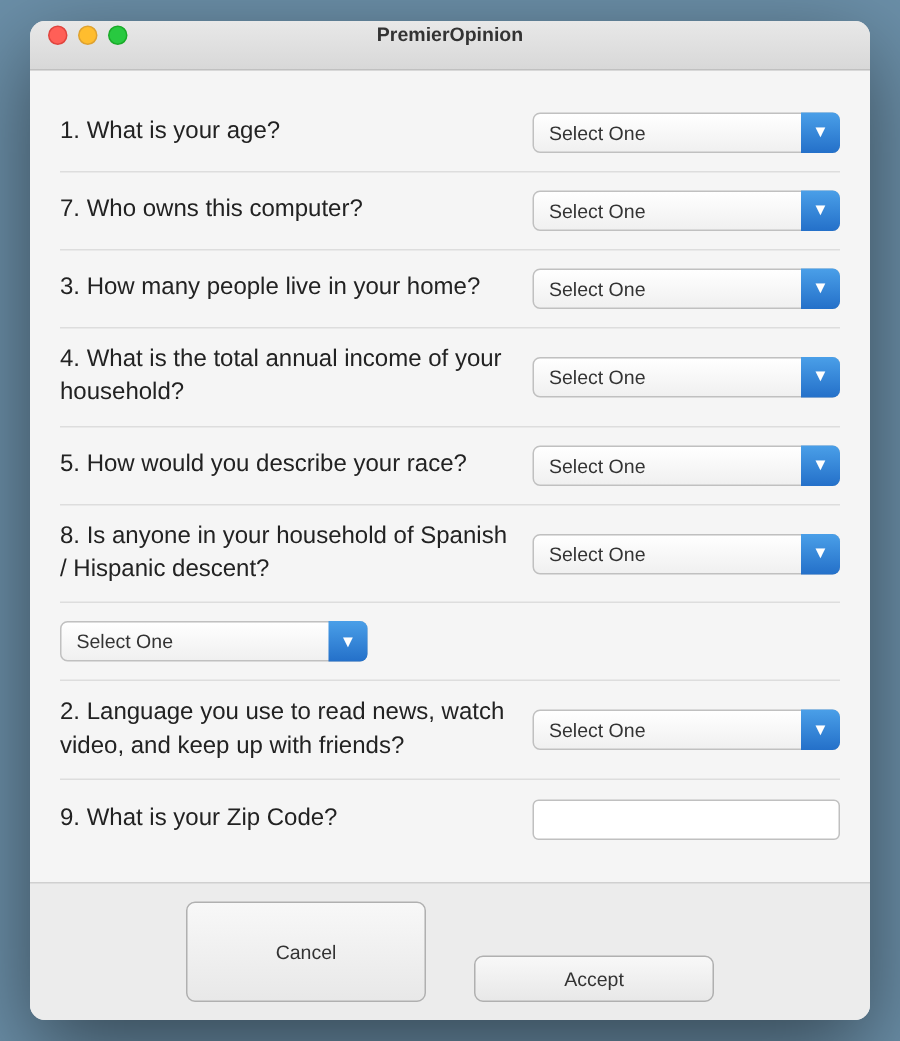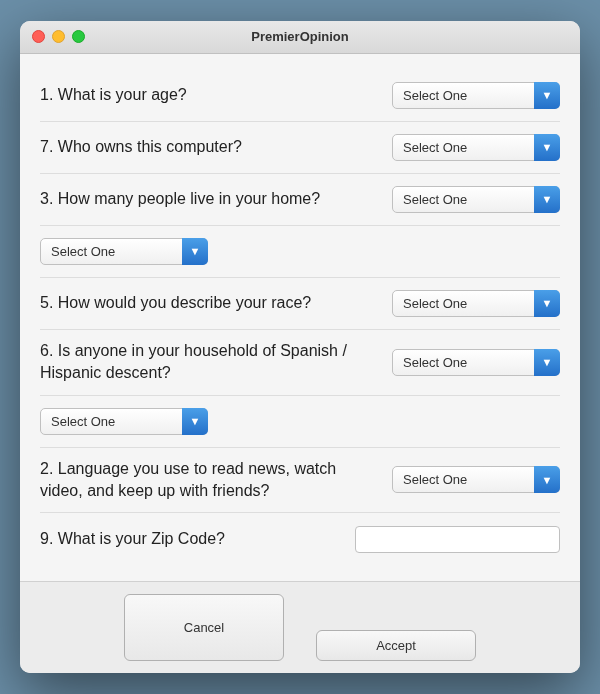--- a/index.html
+++ b/index.html
@@ -18,21 +18,21 @@
       background: #ececec;
       border-radius: 10px;
       box-shadow: 0 20px 60px rgba(0,0,0,0.5);
       overflow: hidden;
     }
 
     .titlebar {
       background: linear-gradient(to bottom, #e8e8e8, #d8d8d8);
       height: 19px;
       display: flex;
-      align-items: center;
+      align-items: flex-end;
       padding: 16px 12px;
       position: relative;
       border-bottom: 1px solid #c0c0c0;
     }
 
     .traffic-lights {
       display: flex;
       gap: 7px;
       align-items: center;
     }
@@ -78,21 +78,21 @@
     .question-text {
       font-size: 16px;
       color: #222;
       flex: 1;
       padding-right: 16px;
       line-height: 1.4;
     }
 
     .select-wrapper {
       position: relative;
-      width: 168px;
+      width: 205px;
       flex-shrink: 0;
     }
 
     .select-control {
       width: 100%;
       appearance: none;
       -webkit-appearance: none;
       background: linear-gradient(to bottom, #ffffff, #f0f0f0);
       border: 1px solid #c0c0c0;
       border-radius: 5px;
@@ -182,28 +182,29 @@
       </div>
       <div class="question-row">
         <span class="question-text">7. Who owns this computer?</span>
         <div class="select-wrapper"><select class="select-control"><option value="">Select One</option></select><div class="select-arrow">▼</div></div>
       </div>
       <div class="question-row">
         <span class="question-text">3. How many people live in your home?</span>
         <div class="select-wrapper"><select class="select-control"><option value="">Select One</option></select><div class="select-arrow">▼</div></div>
       </div>
       <div class="question-row">
+        <span class="question-text">4. What is the total annual income of your household?</span>
         <div class="select-wrapper"><select class="select-control"><option value="">Select One</option></select><div class="select-arrow">▼</div></div>
       </div>
       <div class="question-row">
         <span class="question-text">5. How would you describe your race?</span>
         <div class="select-wrapper"><select class="select-control"><option value="">Select One</option></select><div class="select-arrow">▼</div></div>
       </div>
       <div class="question-row">
-        <span class="question-text">6. Is anyone in your household of Spanish / Hispanic descent?</span>
+        <span class="question-text">8. Is anyone in your household of Spanish / Hispanic descent?</span>
         <div class="select-wrapper"><select class="select-control"><option value="">Select One</option></select><div class="select-arrow">▼</div></div>
       </div>
       <div class="question-row">
         <div class="select-wrapper"><select class="select-control"><option value="">Select One</option></select><div class="select-arrow">▼</div></div>
       </div>
       <div class="question-row">
         <span class="question-text">2. Language you use to read news, watch video, and keep up with friends?</span>
         <div class="select-wrapper"><select class="select-control"><option value="">Select One</option></select><div class="select-arrow">▼</div></div>
       </div>
       <div class="question-row">

